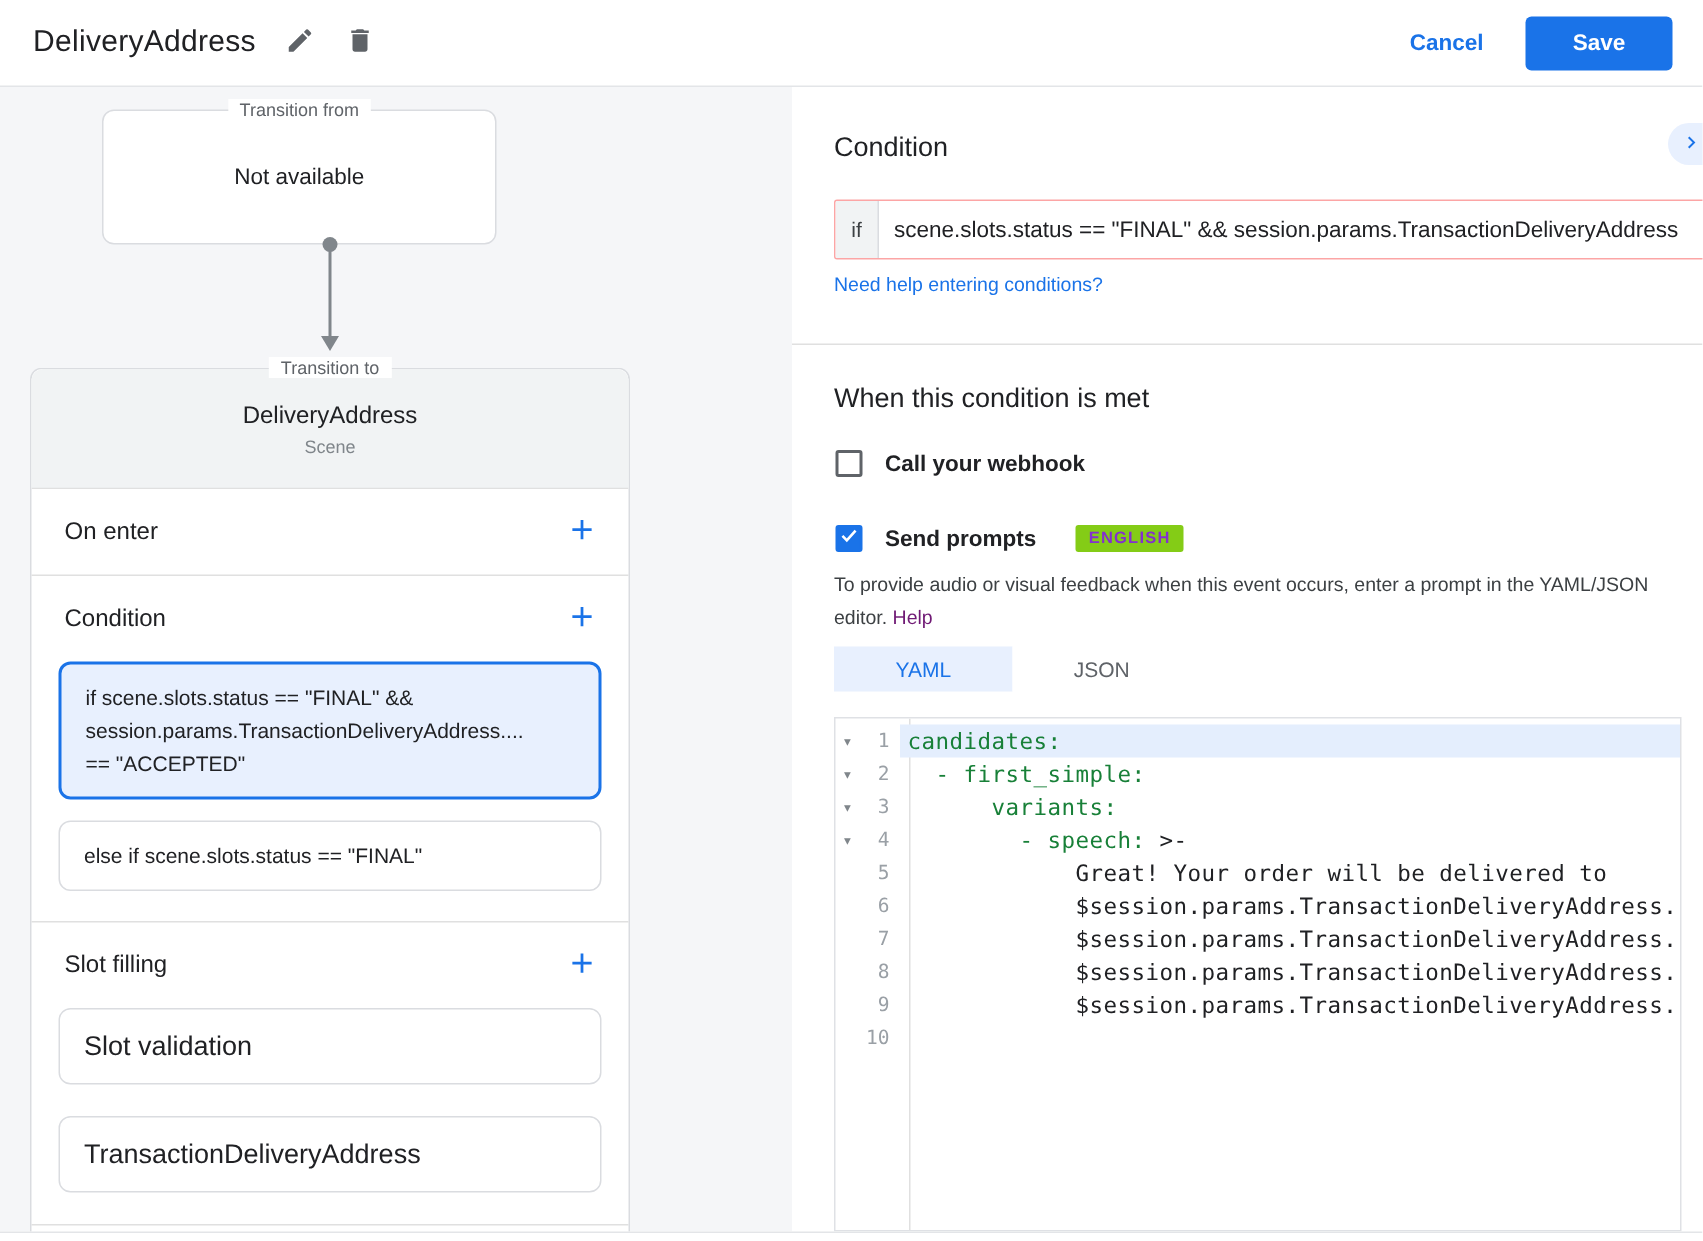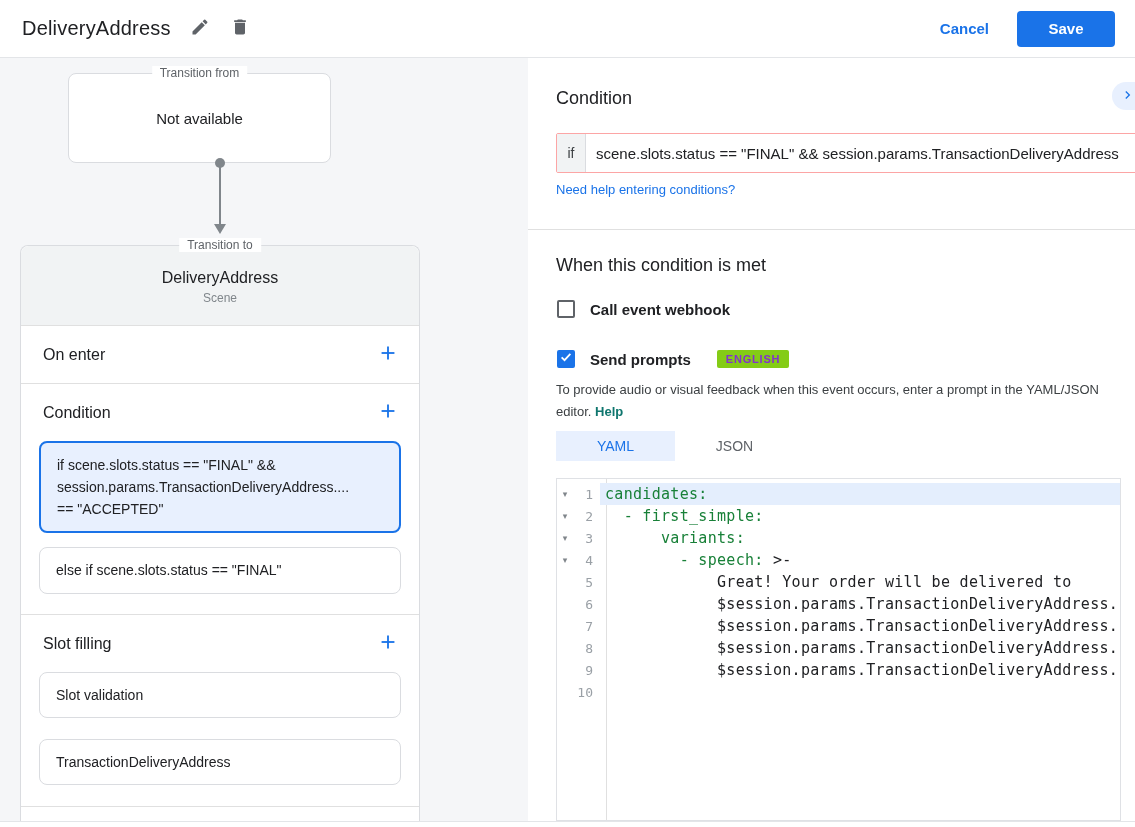--- a/index.html
+++ b/index.html
@@ -50,21 +50,21 @@
   .sec-row { display:flex; align-items:center; justify-content:space-between; padding:0 16px 0 22px; height:57px; }
   .sec-label { font-size:16px; color:#202124; }
   .plus-btn { background:none; border:none; color:#1a73e8; cursor:pointer; width:30px; height:30px;
     display:flex; align-items:center; justify-content:center; }
   .hr { height:1px; background:#e0e0e0; }
   .cond-card { margin:0 18px 14px 18px; background:#e8f0fe; border:2px solid #1a73e8; border-radius:8px;
     padding:11px 16px; font-size:14px; line-height:22px; color:#202124; white-space:pre-line; cursor:pointer; }
   .else-card { margin:0 18px 20px 18px; background:#fff; border:1px solid #dadce0; border-radius:8px;
     padding:12px 16px; font-size:14px; line-height:21px; color:#202124; cursor:pointer; }
   .slot-card { margin:0 18px 13px 18px; background:#fff; border:1px solid #dadce0; border-radius:8px;
-    padding:14px 16px; font-size:14px; color:#202124; cursor:pointer; }
+    padding:14px 16px; font-size:18px; color:#202124; cursor:pointer; }
   .slot-pad { height:8px; }
 
   
   .rp-h { position:absolute; left:28px; font-size:18px; font-weight:400; color:#202124; }
   .cond-title { top:30px; }
   .expand-pill { position:absolute; left:584px; top:24px; width:42px; height:28px; background:#e8f0fe;
     border:none; border-radius:16px; color:#1a73e8; cursor:pointer; display:flex; align-items:center; padding-left:8px; }
   .if-row { position:absolute; left:28px; top:75px; width:609px; height:40px; display:flex;
     border:1px solid #fca5a5; border-radius:2px; overflow:hidden; }
   .if-prefix { width:29px; background:#f1f3f4; border-right:1px solid #dadce0; display:flex;
@@ -76,21 +76,21 @@
   .met-title { top:197px; }
   .check-row { position:absolute; left:29px; display:flex; align-items:center; }
   .webhook-row { top:242px; }
   .prompts-row { top:292px; }
   .checkbox { width:18px; height:18px; border:2px solid #5f6368; border-radius:2px; background:#fff; cursor:pointer; }
   .checkbox.checked { background:#1a73e8; border-color:#1a73e8; display:flex; align-items:center; justify-content:center; }
   .check-label { margin-left:15px; font-size:15px; font-weight:700; color:#202124; }
   .lang-badge { margin-left:26px; background:#84cc16; color:#8430ce; font-size:11px; font-weight:700;
     letter-spacing:.8px; padding:3px 9px; border-radius:2px; }
   .rp-desc { position:absolute; left:28px; top:321px; width:566px; font-size:13px; line-height:22px; color:#3c4043; }
-  .rp-desc a { color:#0f766e; text-decoration:none;font-weight:bold; }
+  .rp-desc a { color:#701a75; text-decoration:none; }
   .tabs { position:absolute; left:28px; top:373px; display:flex; }
   .tab { width:119px; height:30px; display:flex; align-items:center; justify-content:center;
     font-size:14px; font-weight:400; cursor:pointer; }
   .tab.active { background:#e8f0fe; color:#1a73e8; }
   .tab.inactive { background:#fff; color:#5f6368; }
 
   
   .editor { position:absolute; left:28px; top:420px; width:565px; height:343px; background:#fff;
     border:1px solid #dfe1e5; overflow:hidden; }
   .gutter-line { position:absolute; left:49px; top:0; bottom:0; width:1px; background:#e0e0e0; }
@@ -221,21 +221,21 @@
       <input class="if-input" type="text" value="scene.slots.status == &quot;FINAL&quot; &amp;&amp; session.params.TransactionDeliveryAddress" style="">
     </div>
 
     <a class="help-link" href="#">Need help entering conditions?</a>
     <div class="rp-divider"></div>
 
     <h2 class="rp-h met-title">When this condition is met</h2>
 
     <div class="check-row webhook-row">
       <div class="checkbox"></div>
-      <span class="check-label">Call event webhook</span>
+      <span class="check-label">Call your webhook</span>
     </div>
 
     <div class="check-row prompts-row">
       <div class="checkbox checked">
         <span>
           <svg width="14" height="14" viewBox="0 0 24 24" fill="none" stroke="#fff" stroke-width="3">
               <path d="M4.5 12.5l5 5 10-11"></path>
             </svg>
         </span>
       </div>

